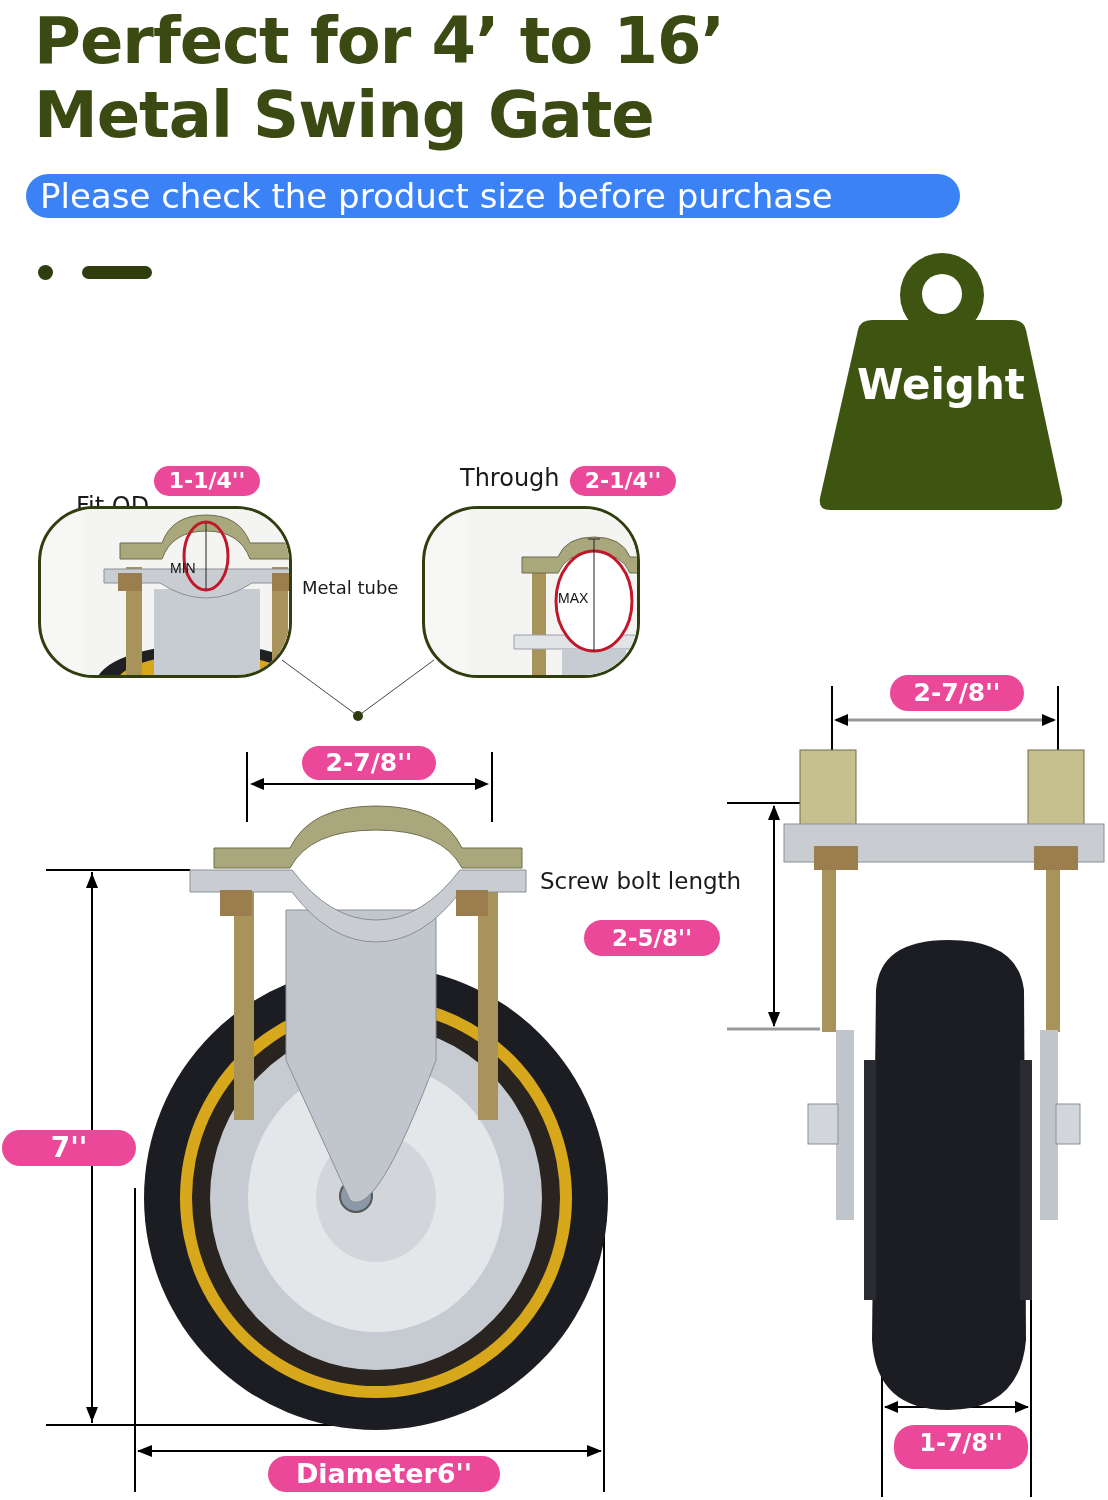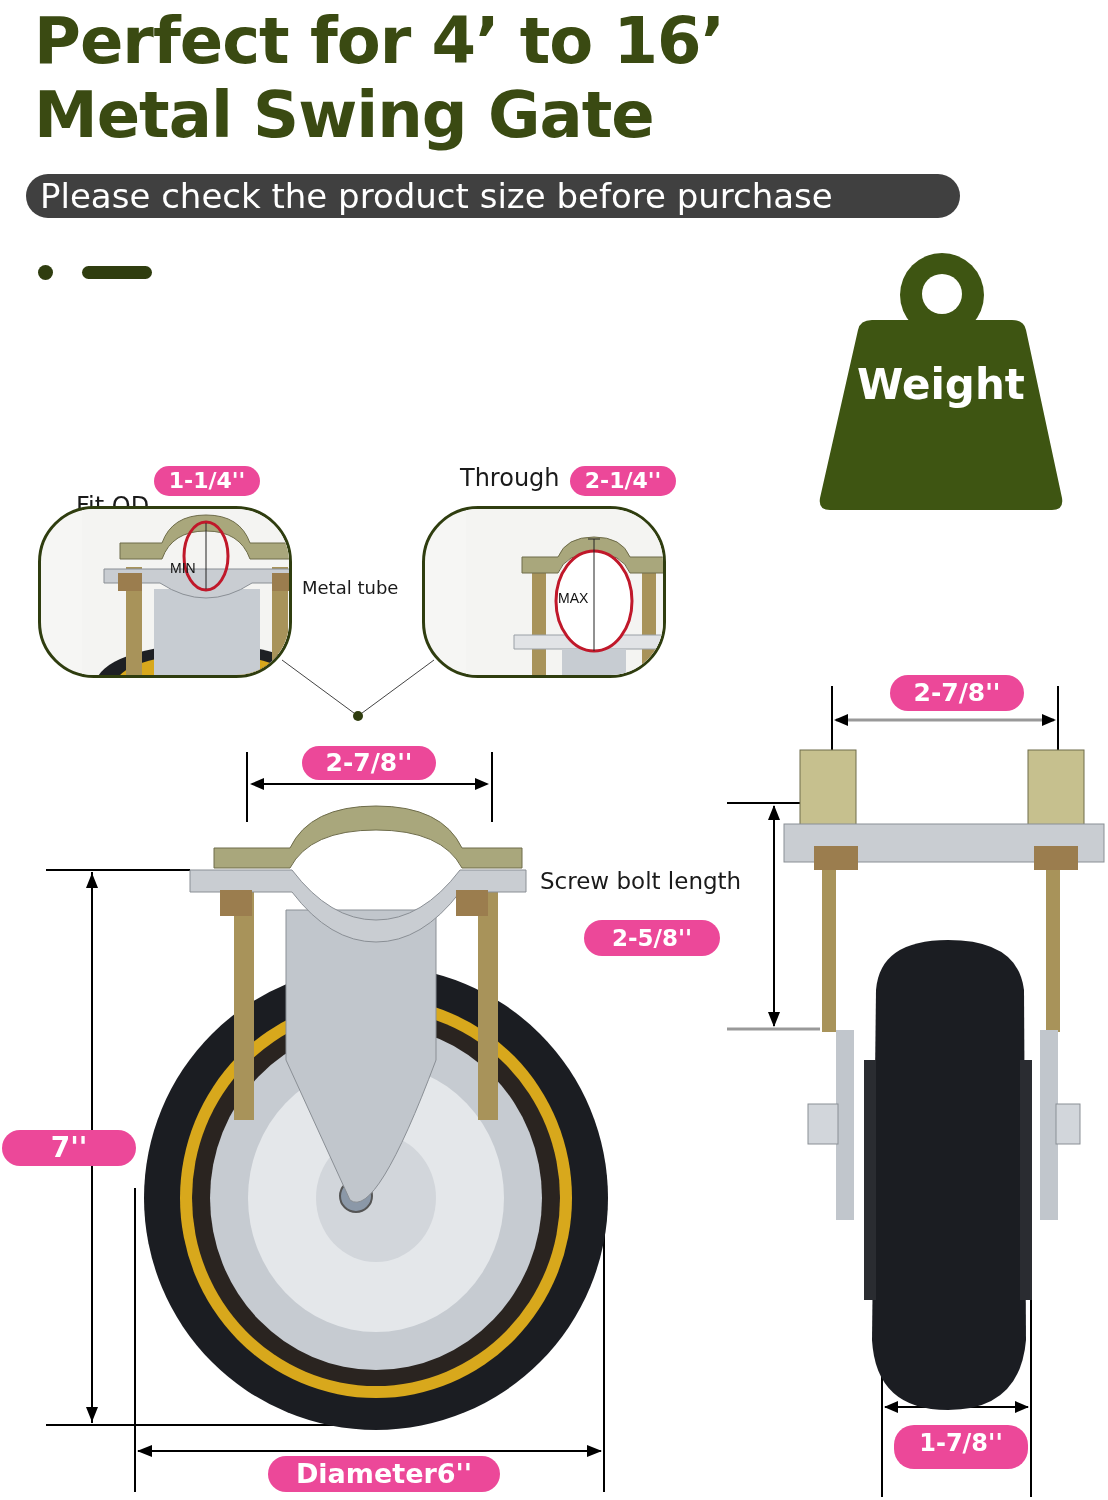--- a/index.html
+++ b/index.html
@@ -1,20 +1,20 @@
 <!DOCTYPE html>
 <html><head>
 <meta charset="utf-8">
 <style>
   html, body { margin:0; padding:0; background:#ffffff; }
   body { width:1108px; height:1500px; position:relative; overflow:hidden;
          font-family:"DejaVu Sans", "Liberation Sans", sans-serif; }
   .abs { position:absolute; }
   .title { color:#3a4a12; font-weight:bold; font-size:64px; line-height:70px; letter-spacing:-1px; left:34px; }
-  .banner { left:26px; top:174px; width:934px; height:44px; background:#404040; border-radius:22px;
+  .banner { left:26px; top:174px; width:934px; height:44px; background:#3b82f6; border-radius:22px;
             color:#fff; font-size:34px; line-height:44px; padding-left:14px; box-sizing:border-box; white-space:nowrap; }
   .pill { background:#ec4899; color:#fff; font-weight:bold; border-radius:20px; text-align:center; white-space:nowrap; }
   .lbl { color:#1a1a1a; white-space:nowrap; }
   .weight-text { color:#fff; font-weight:bold; text-align:center; width:240px; }
   .inset { border:3px solid #2f3d0f; border-radius:56px; background:#f6f6f4; overflow:hidden; box-sizing:border-box;padding-left:41px; }
 </style>
 </head>
 <body>
 
 <div class="abs title" style="top:6px;text-align:right;">Perfect for 4’   to 16’</div>
@@ -52,21 +52,21 @@
     <ellipse cx="124" cy="47" rx="22" ry="34" fill="none" stroke="#c0182a" stroke-width="3"></ellipse>
     <line x1="124" y1="14" x2="124" y2="80" stroke="#222" stroke-width="1"></line>
     <rect x="36" y="64" width="24" height="18" fill="#9b7d4e"></rect>
     <rect x="190" y="64" width="24" height="18" fill="#9b7d4e"></rect>
     <text x="88" y="64" font-size="14" fill="#111" font-family="Liberation Sans, sans-serif">MIN</text>
   </svg>
 </div>
 
 <div class="abs lbl" style="left:302px;top:577px;font-size:18px;">Metal tube</div>
 
-<div class="abs inset" style="left:422px;top:506px;width:244px;height:172px;">
+<div class="abs inset" style="left:422px;top:506px;width:218px;height:172px;">
   <svg width="258" height="172" viewBox="0 0 258 172">
     <rect x="0" y="0" width="258" height="172" fill="#f4f4f2"></rect>
     <rect x="66" y="52" width="14" height="120" fill="#a8935a"></rect>
     <rect x="176" y="52" width="14" height="120" fill="#a8935a"></rect>
     <path d="M56 48 L92 48 Q100 28 128 28 Q156 28 164 48 L200 48 L200 64 L164 64 Q156 44 128 44 Q100 44 92 64 L56 64 Z" fill="#a9a77c" stroke="#6e6c4a"></path>
     <path d="M48 126 L210 126 L210 140 L48 140 Z" fill="#e1e3e6" stroke="#9aa0a6"></path>
     <rect x="96" y="140" width="64" height="32" fill="#c7ccd2"></rect>
     <ellipse cx="128" cy="92" rx="38" ry="50" fill="#fff" stroke="#c0182a" stroke-width="3"></ellipse>
     <line x1="128" y1="30" x2="128" y2="142" stroke="#222" stroke-width="1"></line>
     <line x1="122" y1="30" x2="134" y2="30" stroke="#222" stroke-width="1"></line>

